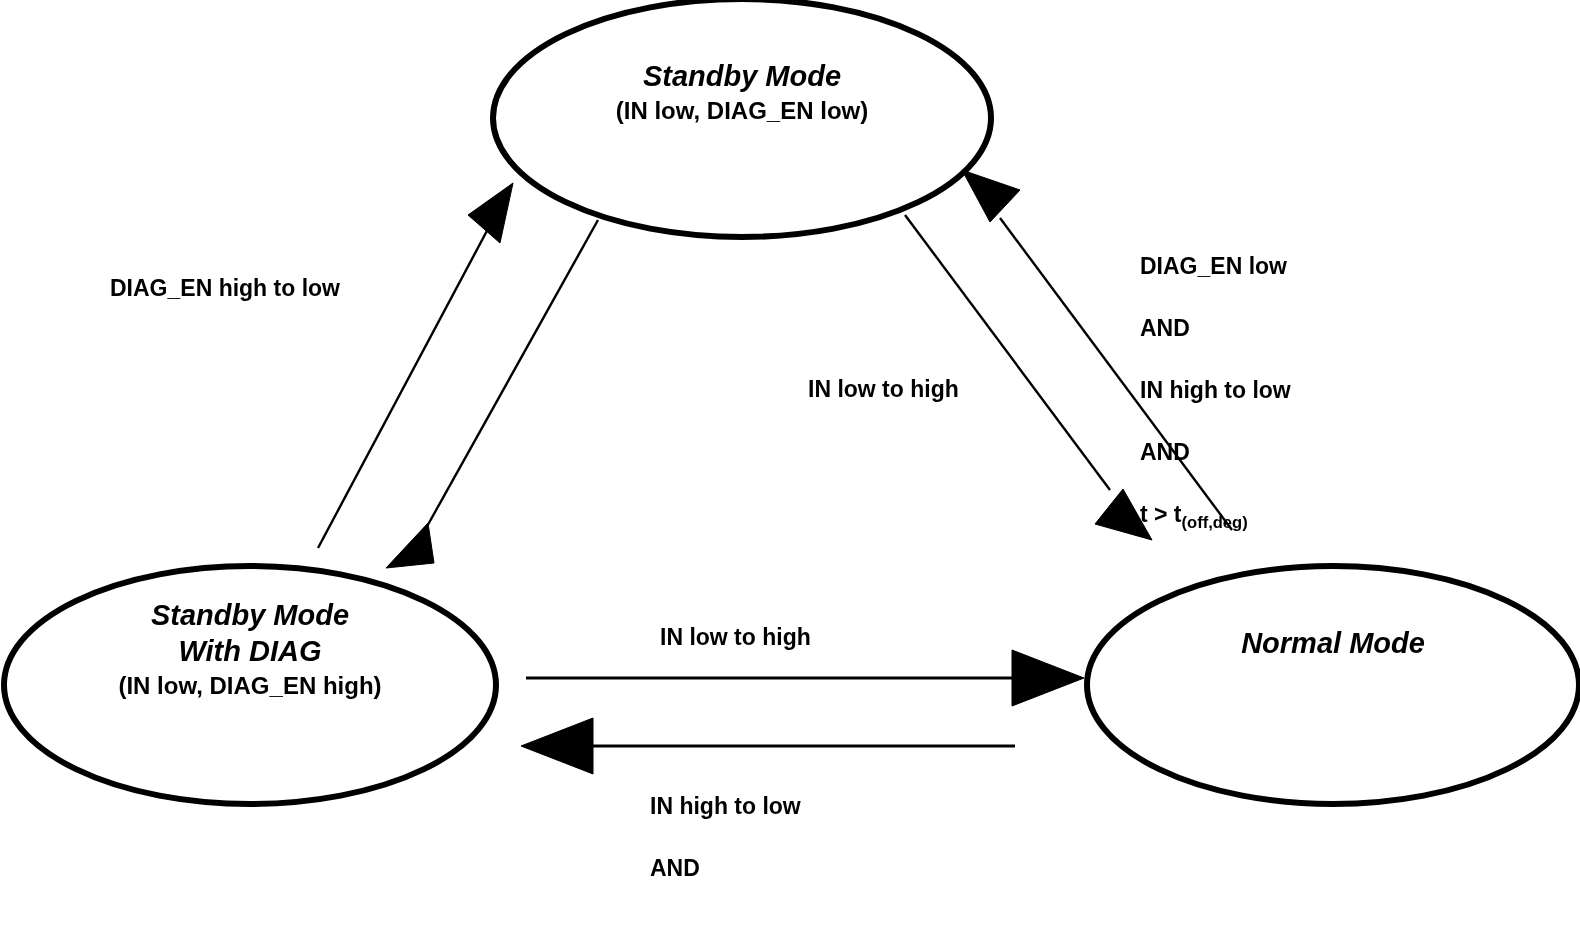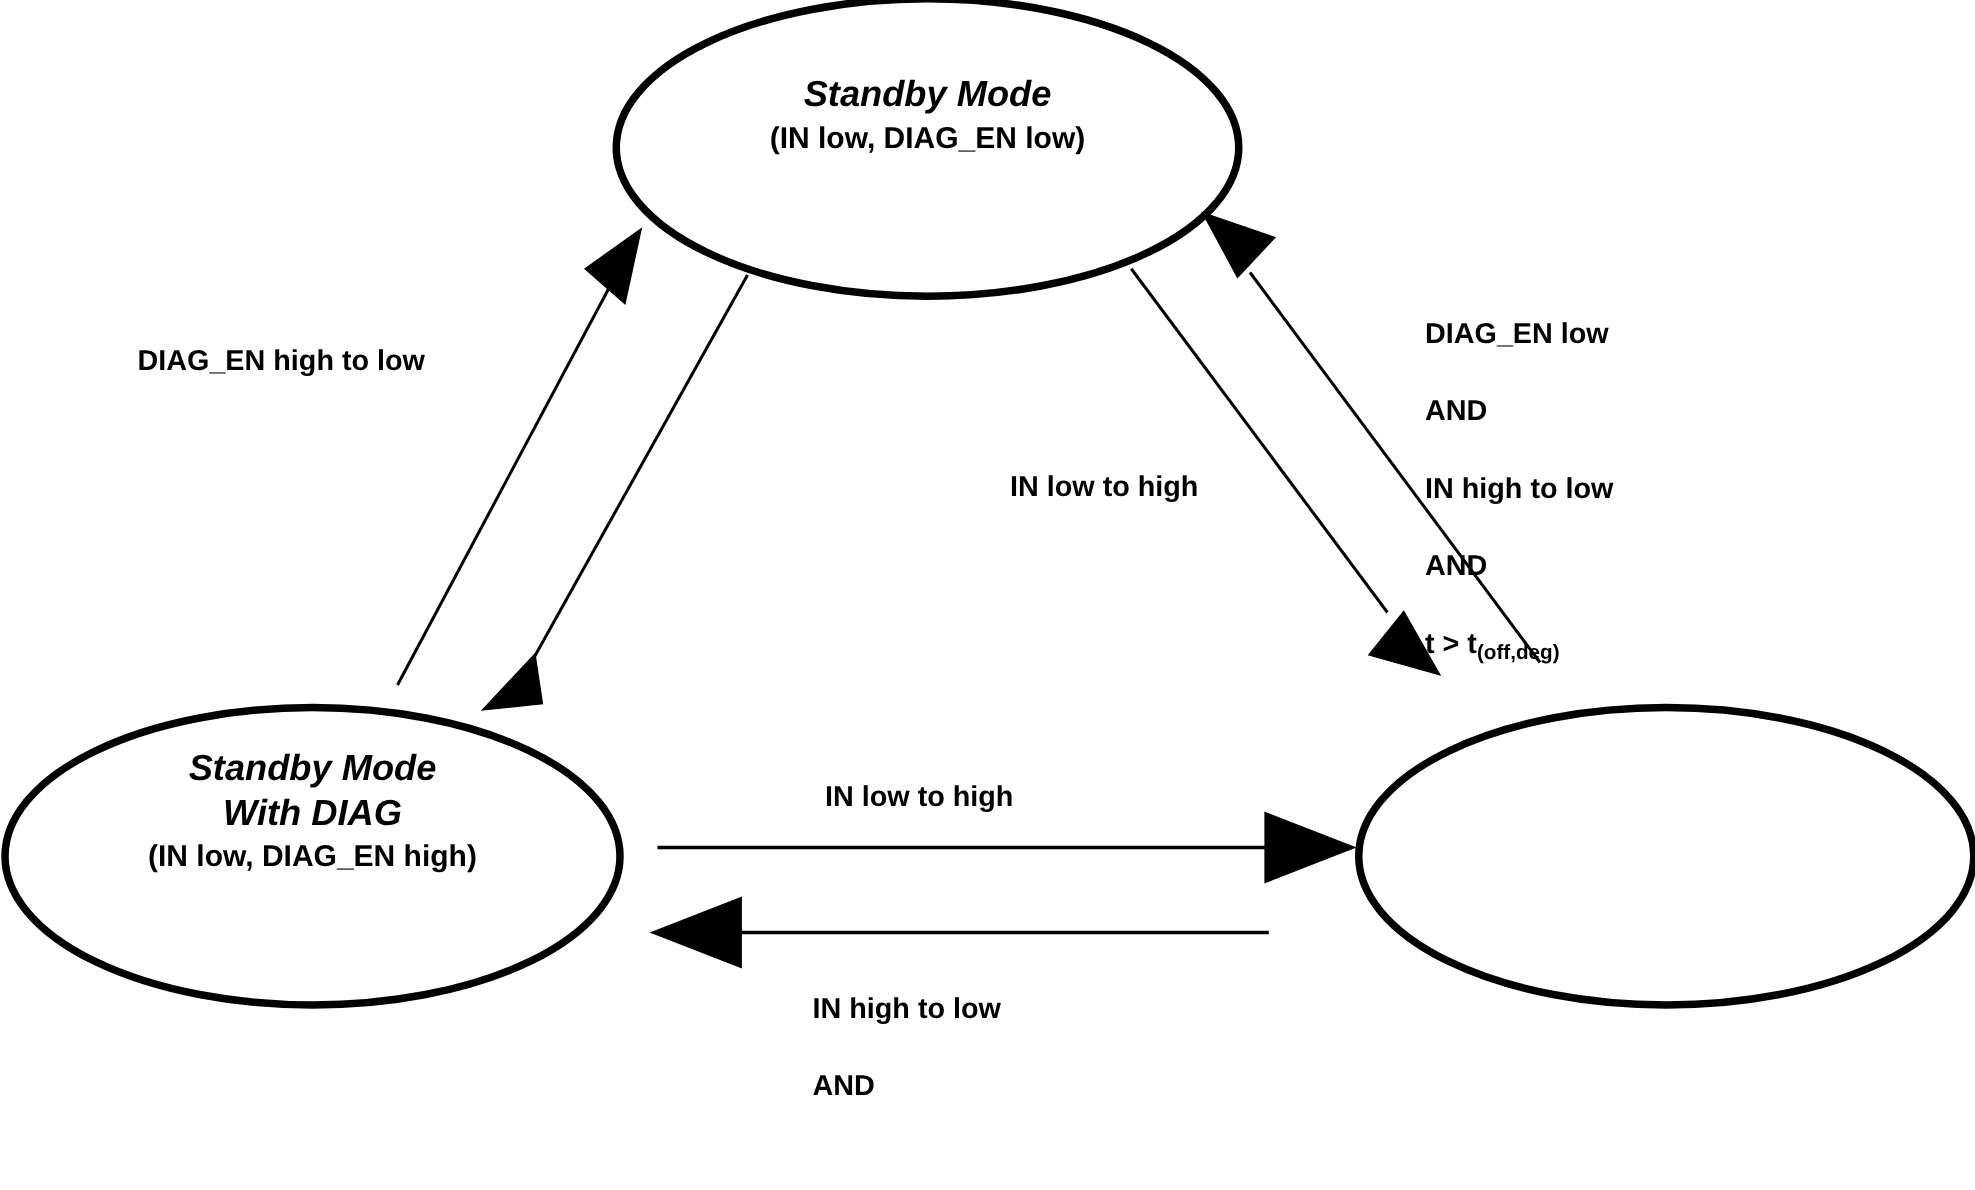--- a/index.html
+++ b/index.html
@@ -111,20 +111,21 @@
     <div class="node-sub">(IN low, DIAG_EN low)</div>
   </div>
 
   <div class="node-label" style="left:4px; top:597px; width:492px;">
     <div class="node-title">Standby Mode
 With DIAG</div>
     <div class="node-sub">(IN low, DIAG_EN high)</div>
   </div>
 
   <div class="node-label" style="left:1087px; top:625px; width:492px;">
+    <div class="node-title">Normal Mode</div>
   </div>
 
   <div class="edge-label" style="left:110px; top:273px; width:330px;">DIAG_EN high to low</div>
 
 
   <div class="edge-label" style="left:808px; top:374px; width:230px;">IN low to high</div>
 
   <div class="edge-label multiline" style="left:1140px; top:220px; width:270px;">
     <div>DIAG_EN low</div>
     <div>AND</div>

